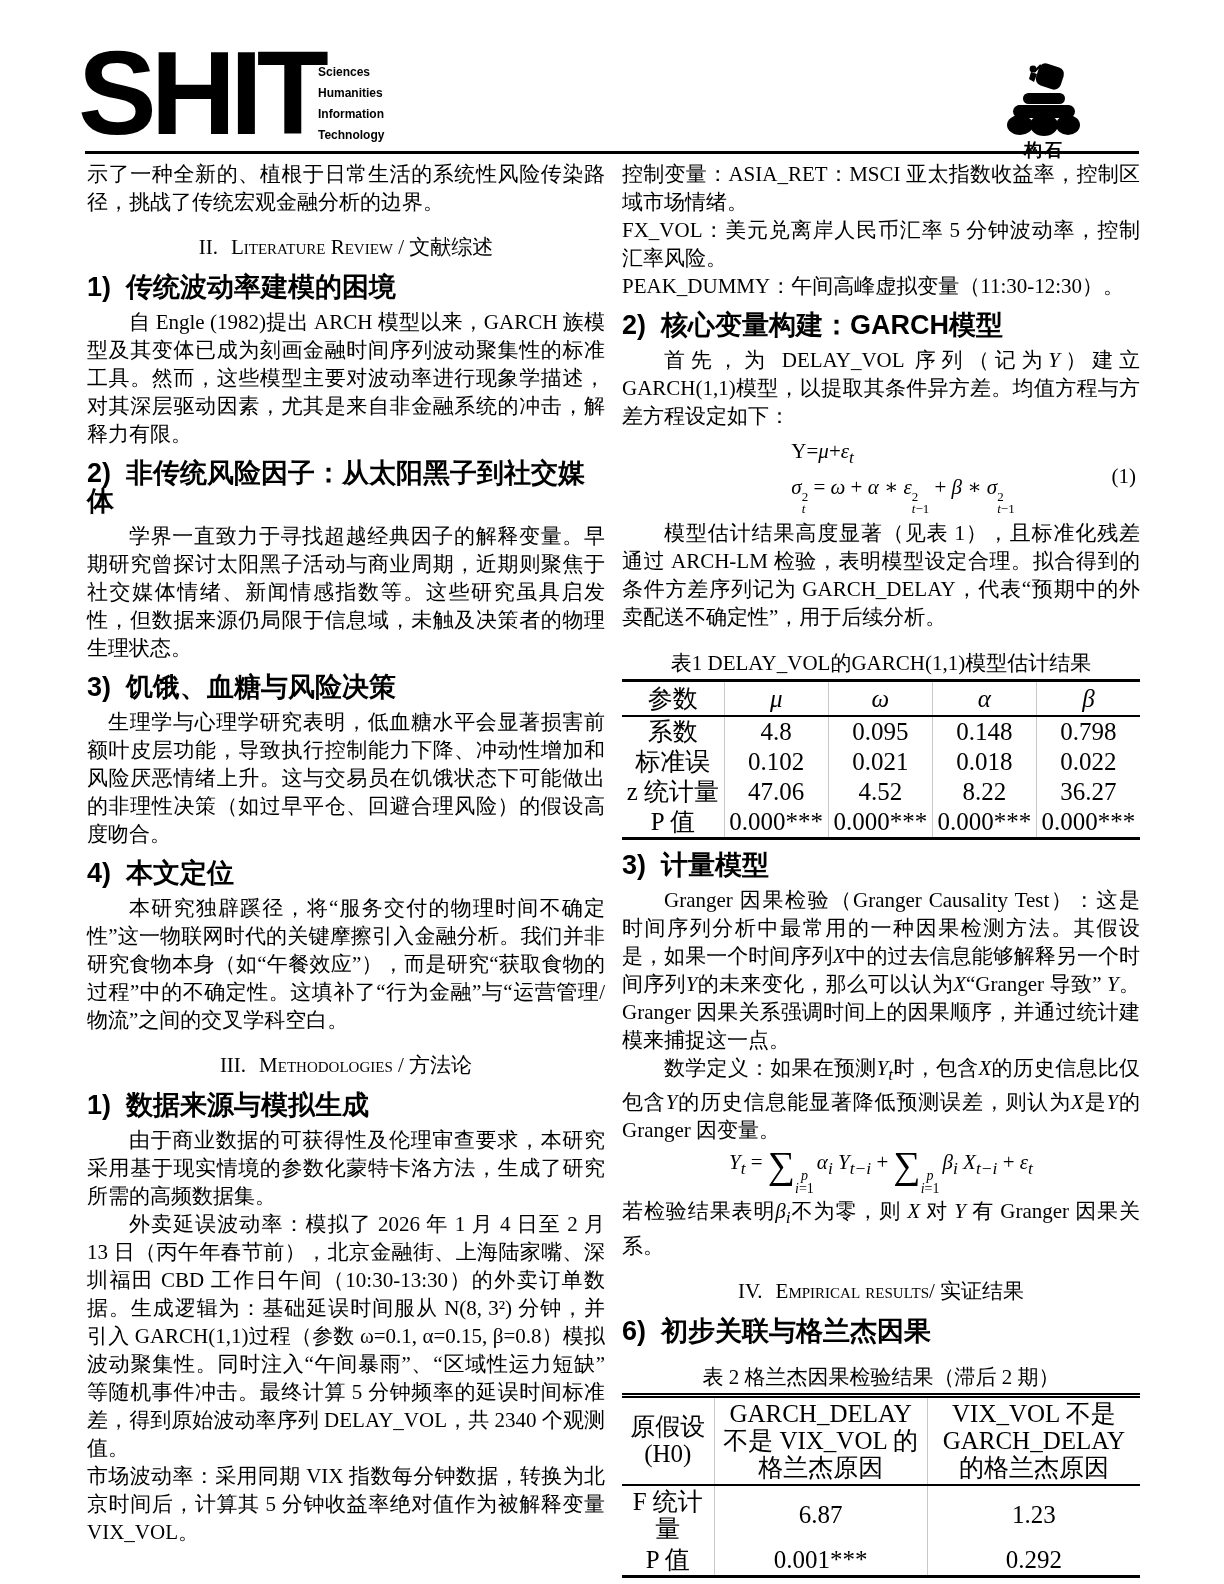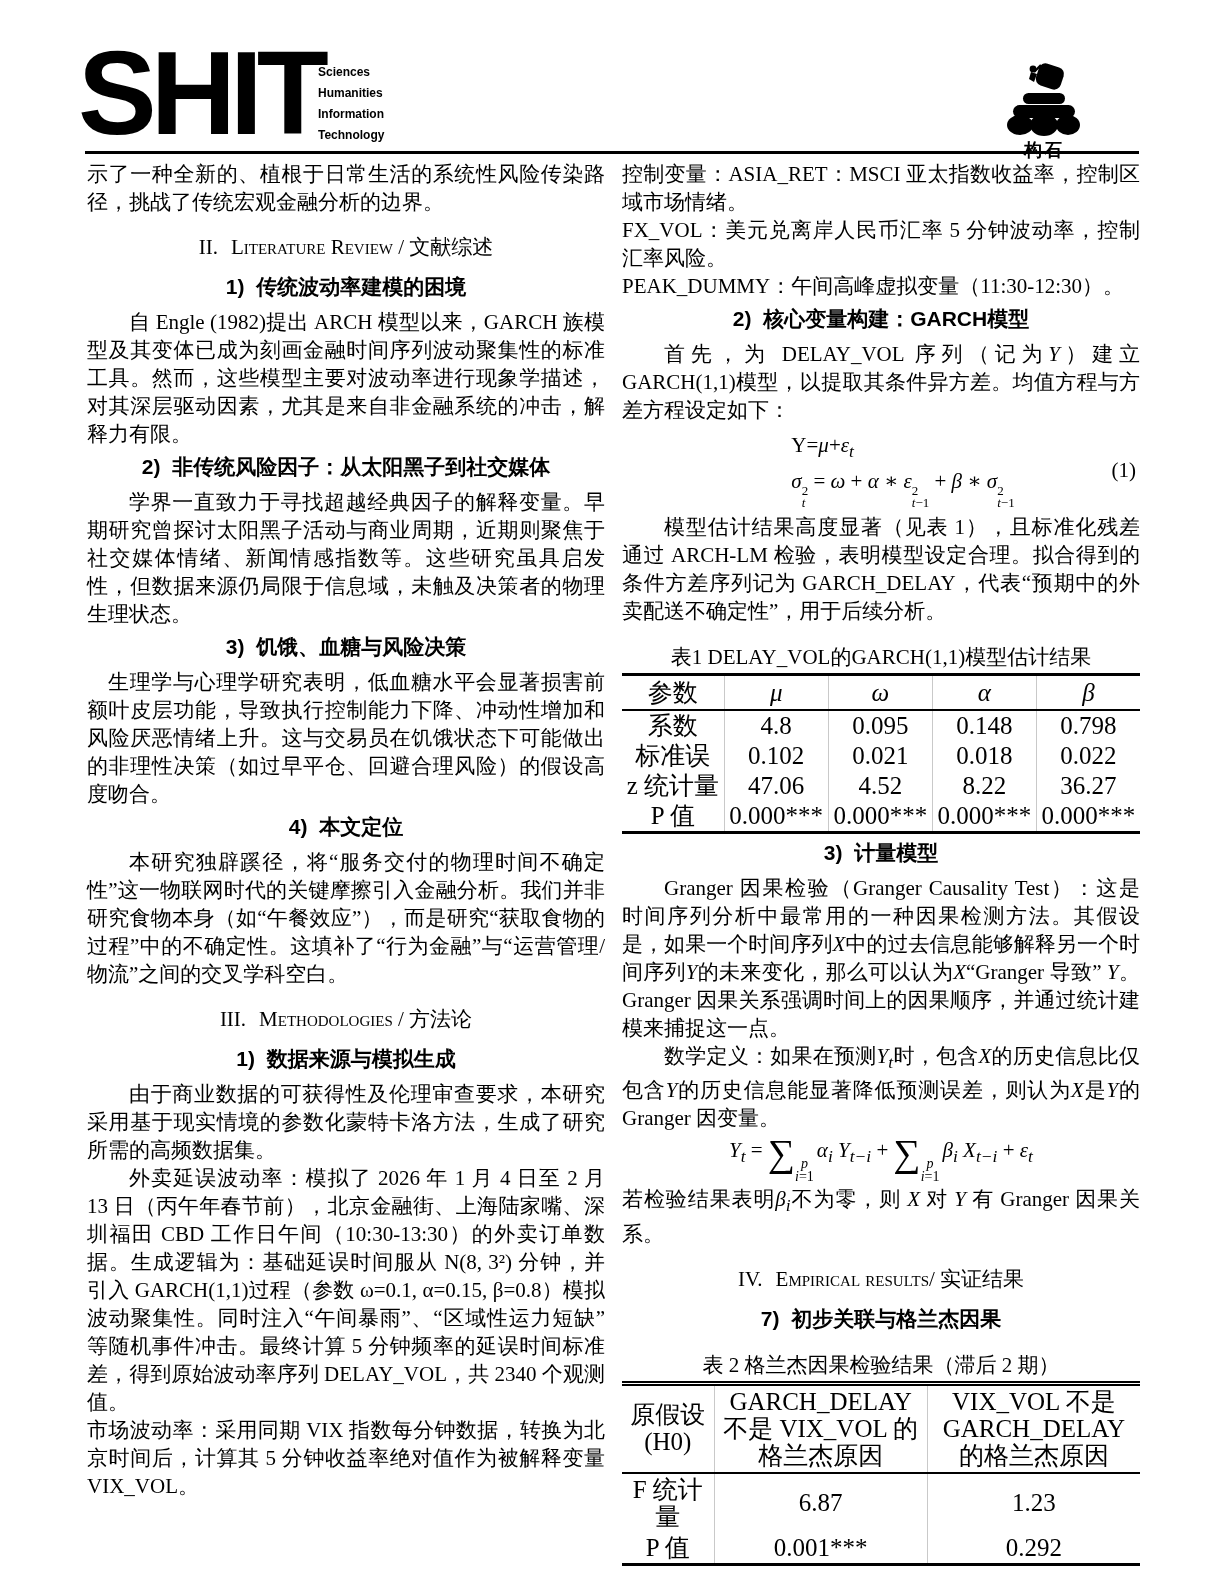--- a/index.html
+++ b/index.html
@@ -35,22 +35,22 @@
   p{margin:0;}
   p.ind{text-indent:2em;}
   p.ind1{text-indent:1em;}
   
   .h-center{text-align:center;margin:17px 0 12px;}
   .h-center .rom{margin-right:13px;}
   .h-center .sc{font-variant:small-caps;}
   
   .h3{
     font-family:"Liberation Sans","DejaVu Sans",sans-serif;
-    font-weight:bold;font-size:21px;line-height:28px;
-    margin:5px 0 7px;text-align:center;white-space:pre-wrap;
+    font-weight:bold;font-size:27px;line-height:28px;
+    margin:11px 0 7px;text-align:left;white-space:pre-wrap;
   }
   
   .equation{position:relative;text-align:center;margin:6px 0 4px;}
   .eq-lines{display:inline-block;text-align:left;}
   .eq-lines .eq-line{line-height:30px;margin-left:44px;}
   .eq-label{position:absolute;right:4px;top:50%;transform:translateY(-50%);}
   .stk{display:inline-flex;flex-direction:column;font-size:13px;line-height:12px;vertical-align:-7px;text-align:left;}
   .bigop{font-size:38px;line-height:20px;vertical-align:-9px;}
   .lims{display:inline-flex;flex-direction:column;font-size:14px;line-height:13px;vertical-align:-11px;margin-right:3px;}
   .eq2{margin:4px 0 2px;}
@@ -206,21 +206,21 @@
           <span><i>i</i>=1</span>
         </span><i>α<sub>i</sub></i> <i>Y<sub>t−i</sub></i> + <span class="bigop">∑</span><span class="lims">
           <span><i>p</i></span>
           <span><i>i</i>=1</span>
         </span><i>β<sub>i</sub></i> <i>X<sub>t−i</sub></i> + <i>ε<sub>t</sub></i></div>
 
     <p>若检验结果表明<i>β<sub>i</sub></i>不为零，则 <i>X</i> 对 <i>Y</i> 有 Granger 因果关系。</p>
 
     <div class="h-center"><span class="rom">IV.</span><span class="sc">Empirical results</span><span>/ 实证结果</span></div>
 
-    <div class="h3">7)  初步关联与格兰杰因果</div>
+    <div class="h3">6)  初步关联与格兰杰因果</div>
 
     <div class="tbl-cap">表 2 格兰杰因果检验结果（滞后 2 期）</div>
     <table class="tbl t2">
       <colgroup>
           <col class="c0">
           <col>
           <col>
         </colgroup>
       <thead>
         <tr>

